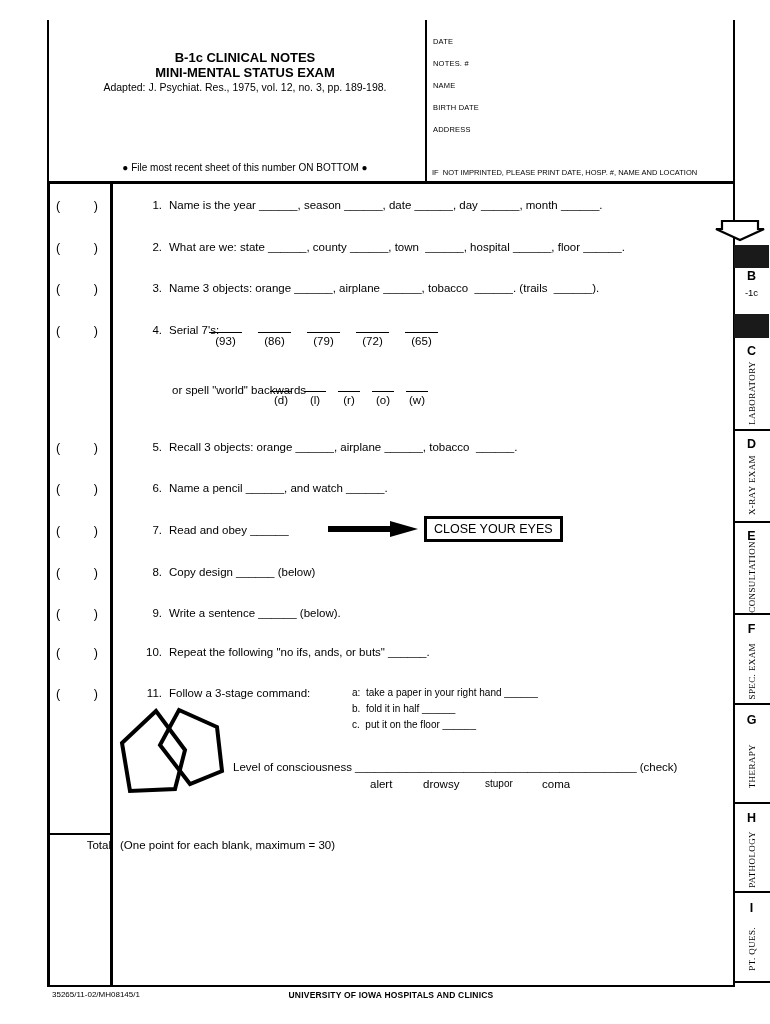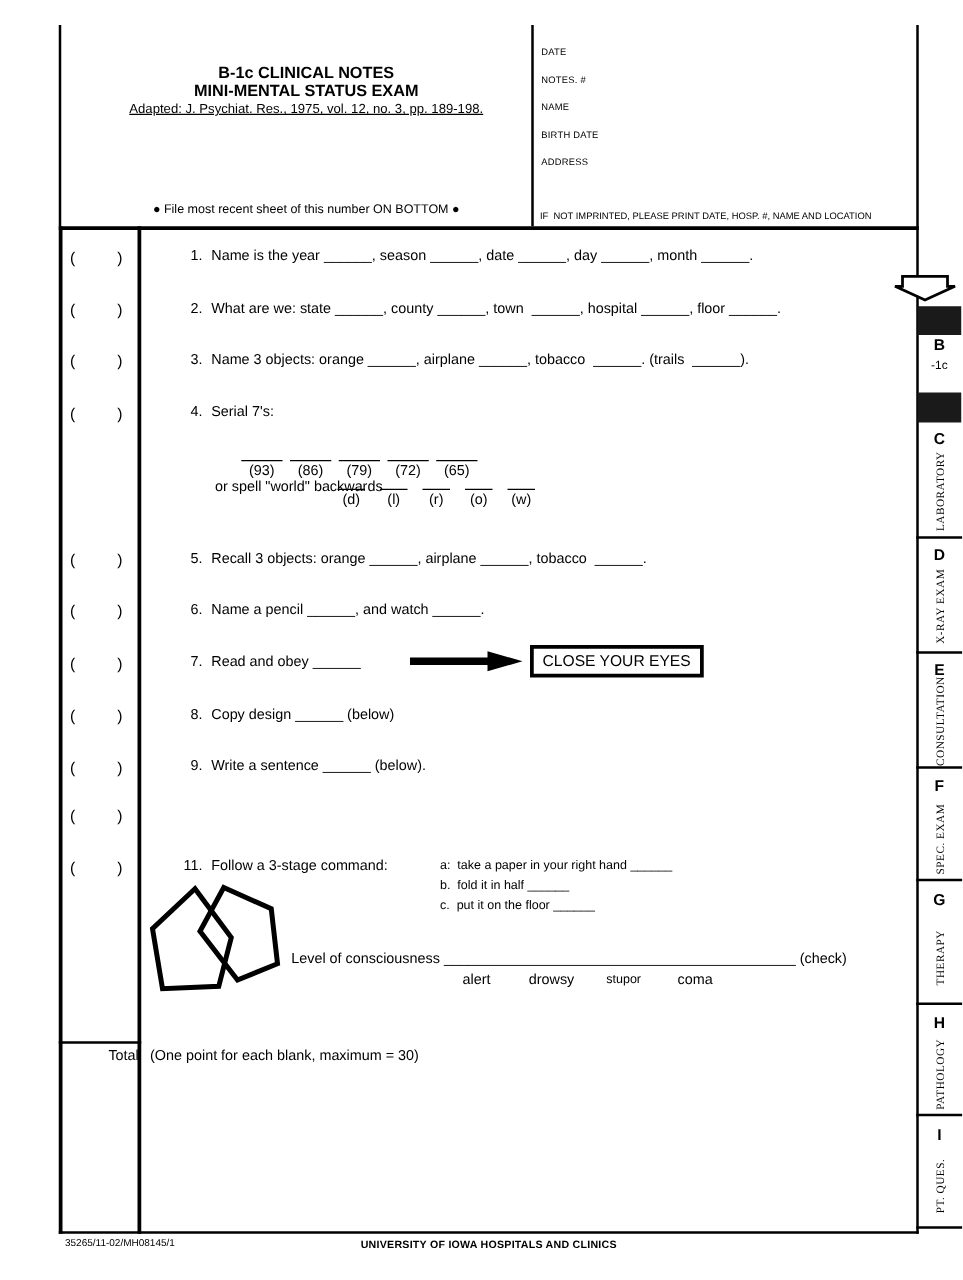--- a/index.html
+++ b/index.html
@@ -36,21 +36,21 @@
   .org{position:absolute;left:47px;top:990px;width:688px;text-align:center;font-weight:bold;font-size:8.5px;letter-spacing:.2px;}
 </style>
 </head>
 <body>
 
 <div id="page">
 
   <div class="line" style="left:47px;top:20px;width:2px;height:161px;"></div>
   <div class="title1" style="top:50px;">B-1c CLINICAL NOTES</div>
   <div class="title2" style="top:65px;">MINI-MENTAL STATUS EXAM</div>
-  <div class="adapted" style="top:81px;text-decoration:underline;">Adapted: J. Psychiat. Res., 1975, vol. 12, no. 3, pp. 189-198.</div>
+  <div class="adapted" style="top:81px;">Adapted: J. Psychiat. Res., 1975, vol. 12, no. 3, pp. 189-198.</div>
   <div class="filenote" style="top:162px;">● File most recent sheet of this number ON BOTTOM ●</div>
 
   <div class="line" style="left:425px;top:20px;width:1.5px;height:161px;"></div>
   <div class="imprint-label" style="top:37px;">DATE</div>
   <div class="imprint-label" style="top:59px;">NOTES. #</div>
   <div class="imprint-label" style="top:81px;">NAME</div>
   <div class="imprint-label" style="top:103px;">BIRTH DATE</div>
   <div class="imprint-label" style="top:125px;">ADDRESS</div>
   <div class="imprint-note" style="top:168px;">IF  NOT IMPRINTED, PLEASE PRINT DATE, HOSP. #, NAME AND LOCATION</div>
 
@@ -103,21 +103,21 @@
   <div class="score" style="top:687px;">
       <span>(</span>
       <span>)</span>
     </div>
 
   <div class="qrow" style="top:199px;"><span class="qnum">1.</span><span class="qtext">Name is the year ______, season ______, date ______, day ______, month ______.</span></div>
   <div class="qrow" style="top:241px;"><span class="qnum">2.</span><span class="qtext">What are we: state ______, county ______, town  ______, hospital ______, floor ______.</span></div>
   <div class="qrow" style="top:282px;"><span class="qnum">3.</span><span class="qtext">Name 3 objects: orange ______, airplane ______, tobacco  ______. (trails  ______).</span></div>
 
   <div class="qrow" style="top:324px;"><span class="qnum">4.</span><span class="qtext">Serial 7's:</span></div>
-  <div class="s7" style="left:193px;top:332px;gap:6px;margin-top:36px;">
+  <div class="s7" style="left:209px;top:332px;gap:16px;">
     <div class="col" style="width:33px;">(93)</div>
     <div class="col" style="width:33px;">(86)</div>
     <div class="col" style="width:33px;">(79)</div>
     <div class="col" style="width:33px;">(72)</div>
     <div class="col" style="width:33px;">(65)</div>
   </div>
   <div class="abs" style="left:172px;top:384px;font-size:11.5px;">or spell "world" backwards</div>
   <div class="s7" style="left:270px;top:391px;gap:12px;">
     <div class="col" style="width:22px;">(d)</div>
     <div class="col" style="width:22px;">(l)</div>
@@ -130,20 +130,21 @@
   <div class="qrow" style="top:482px;"><span class="qnum">6.</span><span class="qtext">Name a pencil ______, and watch ______.</span></div>
 
   <div class="qrow" style="top:524px;"><span class="qnum">7.</span><span class="qtext">Read and obey ______</span></div>
   <svg class="abs" style="left:328px;top:520px;" width="92" height="18">
     <polygon points="0,6 62,6 62,1 90,9 62,17 62,12 0,12" fill="#000"></polygon>
   </svg>
   <div class="eyebox">CLOSE YOUR EYES</div>
 
   <div class="qrow" style="top:566px;"><span class="qnum">8.</span><span class="qtext">Copy design ______ (below)</span></div>
   <div class="qrow" style="top:607px;"><span class="qnum">9.</span><span class="qtext">Write a sentence ______ (below).</span></div>
+  <div class="qrow" style="top:646px;"><span class="qnum">10.</span><span class="qtext">Repeat the following "no ifs, ands, or buts" ______.</span></div>
 
   <div class="qrow" style="top:687px;"><span class="qnum">11.</span><span class="qtext">Follow a 3-stage command:</span></div>
   <div class="sub" style="top:687px;">a:  take a paper in your right hand ______</div>
   <div class="sub" style="top:703px;">b.  fold it in half ______</div>
   <div class="sub" style="top:719px;">c.  put it on the floor ______</div>
 
   <svg class="abs" style="left:118px;top:701px;" width="110" height="100" viewBox="0 0 110 100">
     <polygon points="38,10 4,42 12,90 57,88 67,49" fill="none" stroke="#000" stroke-width="4"></polygon>
     <polygon points="61,9 99,26 104,70 72,83 42,44" fill="none" stroke="#000" stroke-width="4"></polygon>
   </svg>

